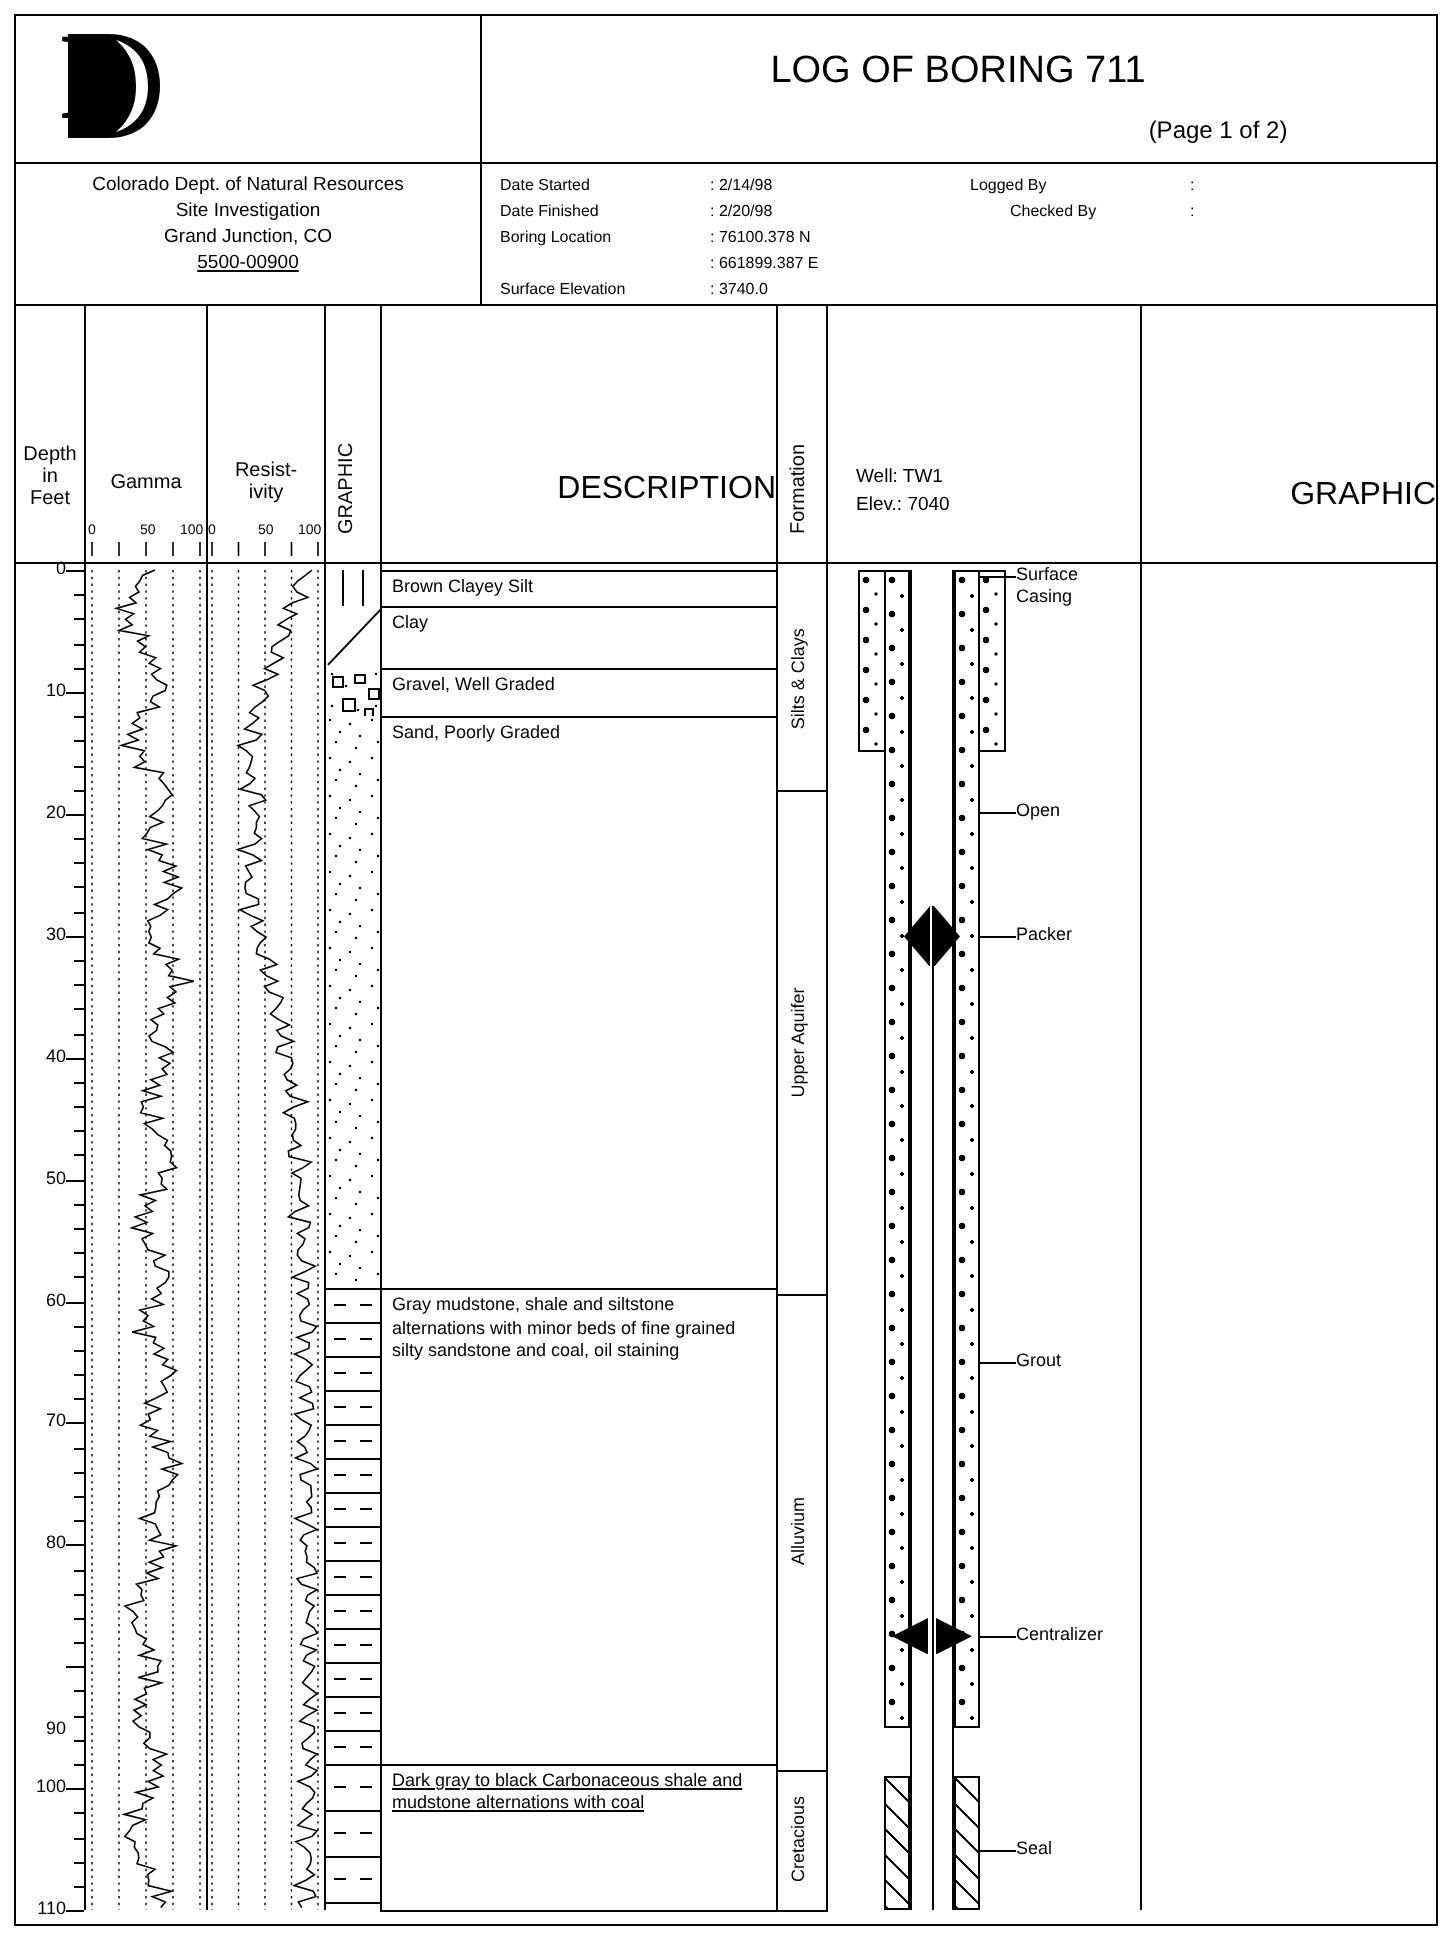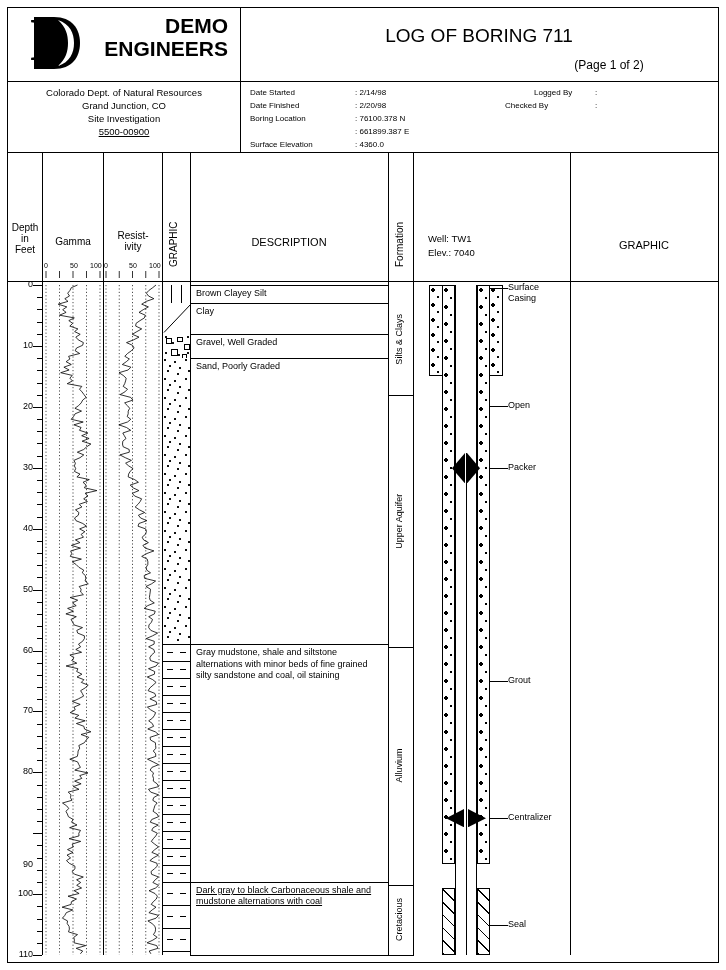--- a/index.html
+++ b/index.html
@@ -18,21 +18,21 @@
     font-size:62px;line-height:62px;letter-spacing:-2px;
   }
   .co-name{position:absolute;font-weight:bold;font-size:21px;line-height:23px;text-align:right;}
   .title{position:absolute;font-size:19px;}
   .pageno{position:absolute;font-size:12px;}
   .addr{position:absolute;font-size:9.5px;line-height:13px;text-align:center;width:100%;}
   .meta-l{position:absolute;font-size:8px;}
   .meta-v{position:absolute;font-size:8px;}
 
   .hdr-txt{position:absolute;font-size:10px;text-align:center;}
-  .hdr-big{position:absolute;font-size:11px;text-align:center;}
+  .hdr-big{position:absolute;font-size:16px;text-align:right;}
   .vert{
     position:absolute;writing-mode:vertical-rl;transform:rotate(180deg);
     font-size:10px;text-align:center;white-space:nowrap;
   }
   .vert-f{
     position:absolute;writing-mode:vertical-rl;transform:rotate(180deg);
     font-size:9px;text-align:center;white-space:nowrap;
   }
   .tick-lbl{position:absolute;font-size:7px;}
   .depth-lbl{position:absolute;font-size:9px;text-align:right;width:26px;}
@@ -113,46 +113,42 @@
   <div class="ln hln" style="left:8px;top:152px;width:710px;"></div>
 
   <div class="logo-d" style="left:30px;top:8px;"><span>D</span></div>
   <div style="position:absolute;left:28px;top:13px;width:60px;height:60px;overflow:hidden;">
     <svg width="60" height="60" viewBox="0 0 60 60">
       <path d="M6 4 L6 56 L26 56 C44 56 52 44 52 30 C52 16 44 4 26 4 Z" fill="#000"></path>
       <path d="M30 7 C42 11 46 20 46 30 C46 40 42 49 30 53 C38 46 40 38 40 30 C40 22 38 14 30 7 Z" fill="#fff"></path>
     </svg>
   </div>
 
-  <div class="co-name" style="left:80px;top:14px;width:148px;">
-    <div>DEMO</div>
-    <div>ENGINEERS</div>
-  </div>
 
   <div class="title ctr" style="left:240px;top:25px;width:478px;">LOG OF BORING 711</div>
   <div class="pageno" style="left:240px;top:58px;width:478px;text-align:center;padding-left:130px;">(Page 1 of 2)</div>
 
   <div style="position:absolute;left:8px;top:86px;width:232px;">
     <div class="addr" style="position:relative;top:0;">Colorado Dept. of Natural Resources</div>
+    <div class="addr" style="position:relative;top:0;">Site Investigation</div>
     <div class="addr" style="position:relative;top:0;">Grand Junction, CO</div>
-    <div class="addr" style="position:relative;top:0;">Site Investigation</div>
     <div class="addr" style="position:relative;top:0;text-decoration:underline;">5500-00900</div>
   </div>
 
   <div class="meta-l" style="left:250px;top:88px;">Date Started</div>
   <div class="meta-v" style="left:355px;top:88px;">: 2/14/98</div>
   <div class="meta-l" style="left:250px;top:101px;">Date Finished</div>
   <div class="meta-v" style="left:355px;top:101px;">: 2/20/98</div>
   <div class="meta-l" style="left:250px;top:114px;">Boring Location</div>
   <div class="meta-v" style="left:355px;top:114px;">: 76100.378 N</div>
   <div class="meta-v" style="left:355px;top:127px;">: 661899.387 E</div>
   <div class="meta-l" style="left:250px;top:140px;">Surface Elevation</div>
-  <div class="meta-v" style="left:355px;top:140px;">: 4360.0</div>
-
-  <div class="meta-l" style="left:534px;top:88px;">Logged By</div>
+  <div class="meta-v" style="left:355px;top:140px;">: 3740.0</div>
+
+  <div class="meta-l" style="left:485px;top:88px;">Logged By</div>
   <div class="meta-v" style="left:595px;top:88px;">:</div>
   <div class="meta-l" style="left:505px;top:101px;">Checked By</div>
   <div class="meta-v" style="left:595px;top:101px;">:</div>
 
   <div class="ln hln" style="left:8px;top:281px;width:405px;"></div>
   <div class="ln hln" style="left:413px;top:281px;width:157px;"></div>
   <div class="ln hln" style="left:570px;top:281px;width:148px;"></div>
 
   <div class="ln vln" style="left:42px;top:152px;height:803px;"></div>
   <div class="ln vln" style="left:103px;top:152px;height:803px;"></div>

